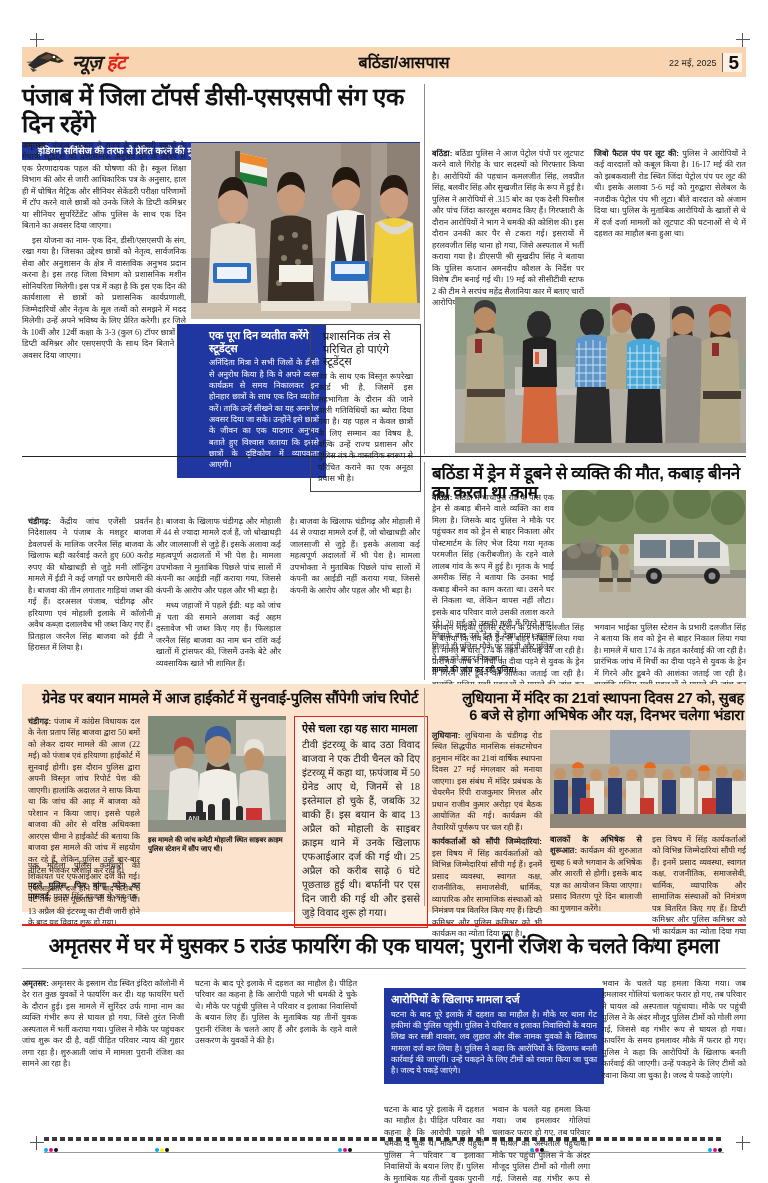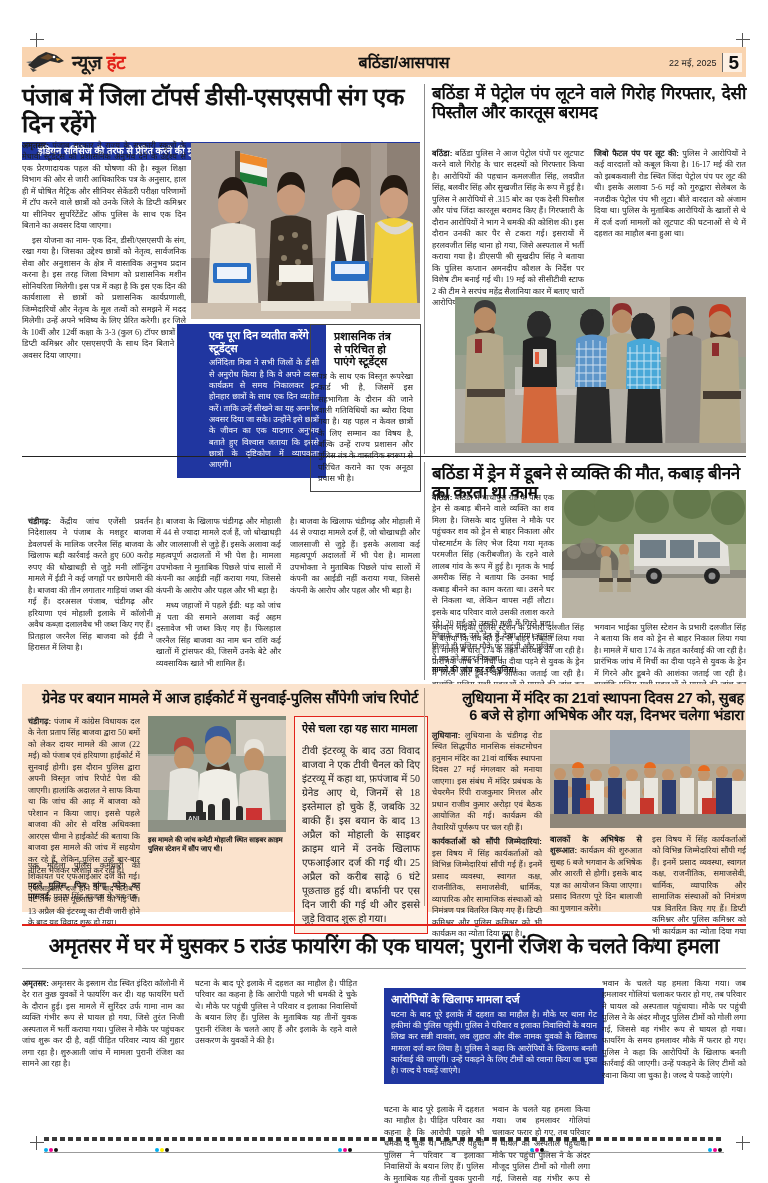--- a/index.html
+++ b/index.html
@@ -11,21 +11,21 @@
   .regcross{position:absolute;width:14px;height:14px;}
   .regcross:before,.regcross:after{content:"";position:absolute;background:#555;}
   .regcross:before{left:6px;top:0;width:1px;height:14px;}
   .regcross:after{left:0;top:6px;width:14px;height:1px;}
 
   
   .masthead{position:absolute;left:22px;top:47px;width:724px;height:30px;background:#f9d4b0;display:flex;align-items:center;}
   .mast-logo{display:flex;align-items:center;height:30px;padding-left:4px;width:230px;}
   .bird{width:44px;height:26px;position:relative;margin-right:2px;}
   .bird svg{position:absolute;left:0;top:0;}
-  .mast-name{font-family:"Liberation Sans",sans-serif;font-weight:bold;font-size:19px;letter-spacing:-.4px;color:#1a1a1a;}
+  .mast-name{font-family:"Liberation Sans",sans-serif;font-weight:bold;font-size:19px;letter-spacing:-.4px;color:#1a1a1a;font-style:italic;}
   .mast-name .red{color:#e2231a;}
   .mast-center{flex:1;text-align:center;font-family:"Liberation Sans",sans-serif;font-weight:bold;font-size:16px;color:#111;}
   .mast-right{width:190px;display:flex;align-items:center;justify-content:flex-end;padding-right:4px;gap:6px;}
   .mast-date{font-size:9px;font-family:"Liberation Sans",sans-serif;color:#222;}
   .mast-pageno{font-family:"Liberation Sans",sans-serif;font-weight:bold;font-size:19px;color:#111;border-left:1px solid #6b6b6b;padding-left:5px;line-height:1;background:#fdf0e3;padding-right:3px;}
 
   
   .hl{font-family:"Liberation Sans",sans-serif;font-weight:bold;color:#111;line-height:1.12;}
   .hl-lg{font-size:24px;letter-spacing:-.3px;}
   .hl-md{font-size:17px;letter-spacing:-.3px;}
@@ -36,24 +36,24 @@
   .body-col b,.dl{font-weight:bold;}
   .dl{font-family:"Liberation Sans",sans-serif;font-size:8px;}
   .rule-red{background:#e2231a;height:1.6px;}
   .rule-blk{background:#222;height:1px;}
   .rule-thin{background:#9a9a9a;height:.6px;}
 
   .bluebox{background:#2036a0;color:#fff;padding:5px 7px 7px;}
   .bluebox h4{margin:0 0 3px;font-family:"Liberation Sans",sans-serif;font-weight:bold;font-size:11px;line-height:1.15;}
   .bluebox p{margin:0;font-family:"Liberation Serif",serif;font-size:8.1px;line-height:1.4;text-align:justify;}
   .boxborder{border:1px solid #444;padding:5px 7px 7px;}
-  .boxborder h4{margin:0 16px 3px;font-family:"Liberation Sans",sans-serif;font-weight:bold;font-size:11px;line-height:1.15;color:#111;}
+  .boxborder h4{margin:0 5px 3px;font-family:"Liberation Sans",sans-serif;font-weight:normal;font-size:11px;line-height:1.15;color:#111;}
   .boxborder p{margin:0;font-size:8.1px;line-height:1.4;text-align:justify;}
   .redbox{border:1px solid #e2231a;padding:5px 7px 7px;}
-  .redbox h4{margin:0 0 9px;font-family:"Liberation Sans",sans-serif;font-weight:bold;font-size:11px;line-height:1.15;color:#111;}
+  .redbox h4{margin:0 0 3px;font-family:"Liberation Sans",sans-serif;font-weight:bold;font-size:11px;line-height:1.15;color:#111;}
   .redbox p{margin:0;font-size:10px;line-height:1.4;text-align:justify;}
 
   .cap{font-family:"Liberation Sans",sans-serif;font-weight:bold;font-size:7.6px;color:#111;text-align:left;}
 
   .photo{position:relative;overflow:hidden;background:#c9c9c9;}
 
   .sec-band{position:absolute;background:#fbe3cd;}
 
   
   .colordots{position:absolute;display:flex;gap:1px;}
@@ -158,23 +158,20 @@
     <p>अनिंदिता मित्रा ने सभी जिलों के डीसी से अनुरोध किया है कि वे अपने व्यस्त कार्यक्रम से समय निकालकर इन होनहार छात्रों के साथ एक दिन व्यतीत करें। ताकि उन्हें सीखने का यह अनमोल अवसर दिया जा सके। उन्होंने इसे छात्रों के जीवन का एक यादगार अनुभव बताते हुए विश्वास जताया कि इससे छात्रों के दृष्टिकोण में व्यापकता आएगी।</p>
   </div>
 
   <div class="boxborder" style="position:absolute;left:310px;top:324px;width:95px;">
     <h4>प्रशासनिक तंत्र से परिचित हो पाएंगे स्टूडेंट्स</h4>
     <p>पत्र के साथ एक विस्तृत रूपरेखा कार्ड भी है, जिसमें इस सहभागिता के दौरान की जाने वाली गतिविधियों का ब्योरा दिया गया है। यह पहल न केवल छात्रों के लिए सम्मान का विषय है, बल्कि उन्हें राज्य प्रशासन और पुलिस तंत्र के वास्तविक स्वरूप से परिचित कराने का एक अनूठा प्रयास भी है।</p>
   </div>
 
   <div style="position:absolute;left:424px;top:84px;width:.7px;height:370px;background:#8c8c8c;"></div>
 
-  <div style="position:absolute;left:432px;top:84px;width:314px;">
-    <div class="hl hl-md" style="text-align:justify;">बठिंडा में पेट्रोल पंप लूटने वाले गिरोह गिरफ्तार, देसी पिस्तौल और कारतूस बरामद</div>
-  </div>
 
   <div style="position:absolute;left:432px;top:148px;width:152px;">
     <div class="body-col"><span class="dl">बठिंडा:</span> <span>बठिंडा पुलिस ने आज पेट्रोल पंपों पर लूटपाट करने वाले गिरोह के चार सदस्यों को गिरफ्तार किया है। आरोपियों की पहचान कमलजीत सिंह, लवप्रीत सिंह, बलवीर सिंह और सुखजीत सिंह के रूप में हुई है। पुलिस ने आरोपियों से .315 बोर का एक देसी पिस्तौल और पांच जिंदा कारतूस बरामद किए हैं। गिरफ्तारी के दौरान आरोपियों ने भाग ने धमकी की कोशिश की। इस दौरान उनकी कार पैर से टकरा गई। इसरायों में हरलवजीत सिंह थाना हो गया, जिसे अस्पताल में भर्ती कराया गया है। डीएसपी श्री सुखदीप सिंह ने बताया कि पुलिस कप्तान अमनदीप कौशल के निर्देश पर विशेष टीम बनाई गई थी। 19 मई को सीसीटीवी स्टाफ 2 की टीम ने सरपंच महेंद्र सैलानिया कार में बताए चारों आरोपियों को पकड़ा।</span></div>
   </div>
   <div style="position:absolute;left:594px;top:148px;width:152px;">
     <div class="body-col"><span class="dl">जिबो फैटल पंप पर लूट की:</span> <span>पुलिस ने आरोपियों ने कई वारदातों को कबूल किया है। 16-17 मई की रात को झबकवाली रोड स्थित जिंदा पेट्रोल पंप पर लूट की थी। इसके अलावा 5-6 मई को गुरुद्वारा सेलेबल के नजदीक पेट्रोल पंप भी लूटा। बीते वारदात को अंजाम दिया था। पुलिस के मुताबिक आरोपियों के खातों से थे में दर्ज दर्जा मामलों को लूटपाट की घटनाओं से थे में दहशत का माहौल बना हुआ था।</span></div>
   </div>
 
   <div class="photo" style="position:absolute;left:455px;top:297px;width:291px;height:156px;">
     <svg width="291" height="156" viewBox="0 0 291 156">

